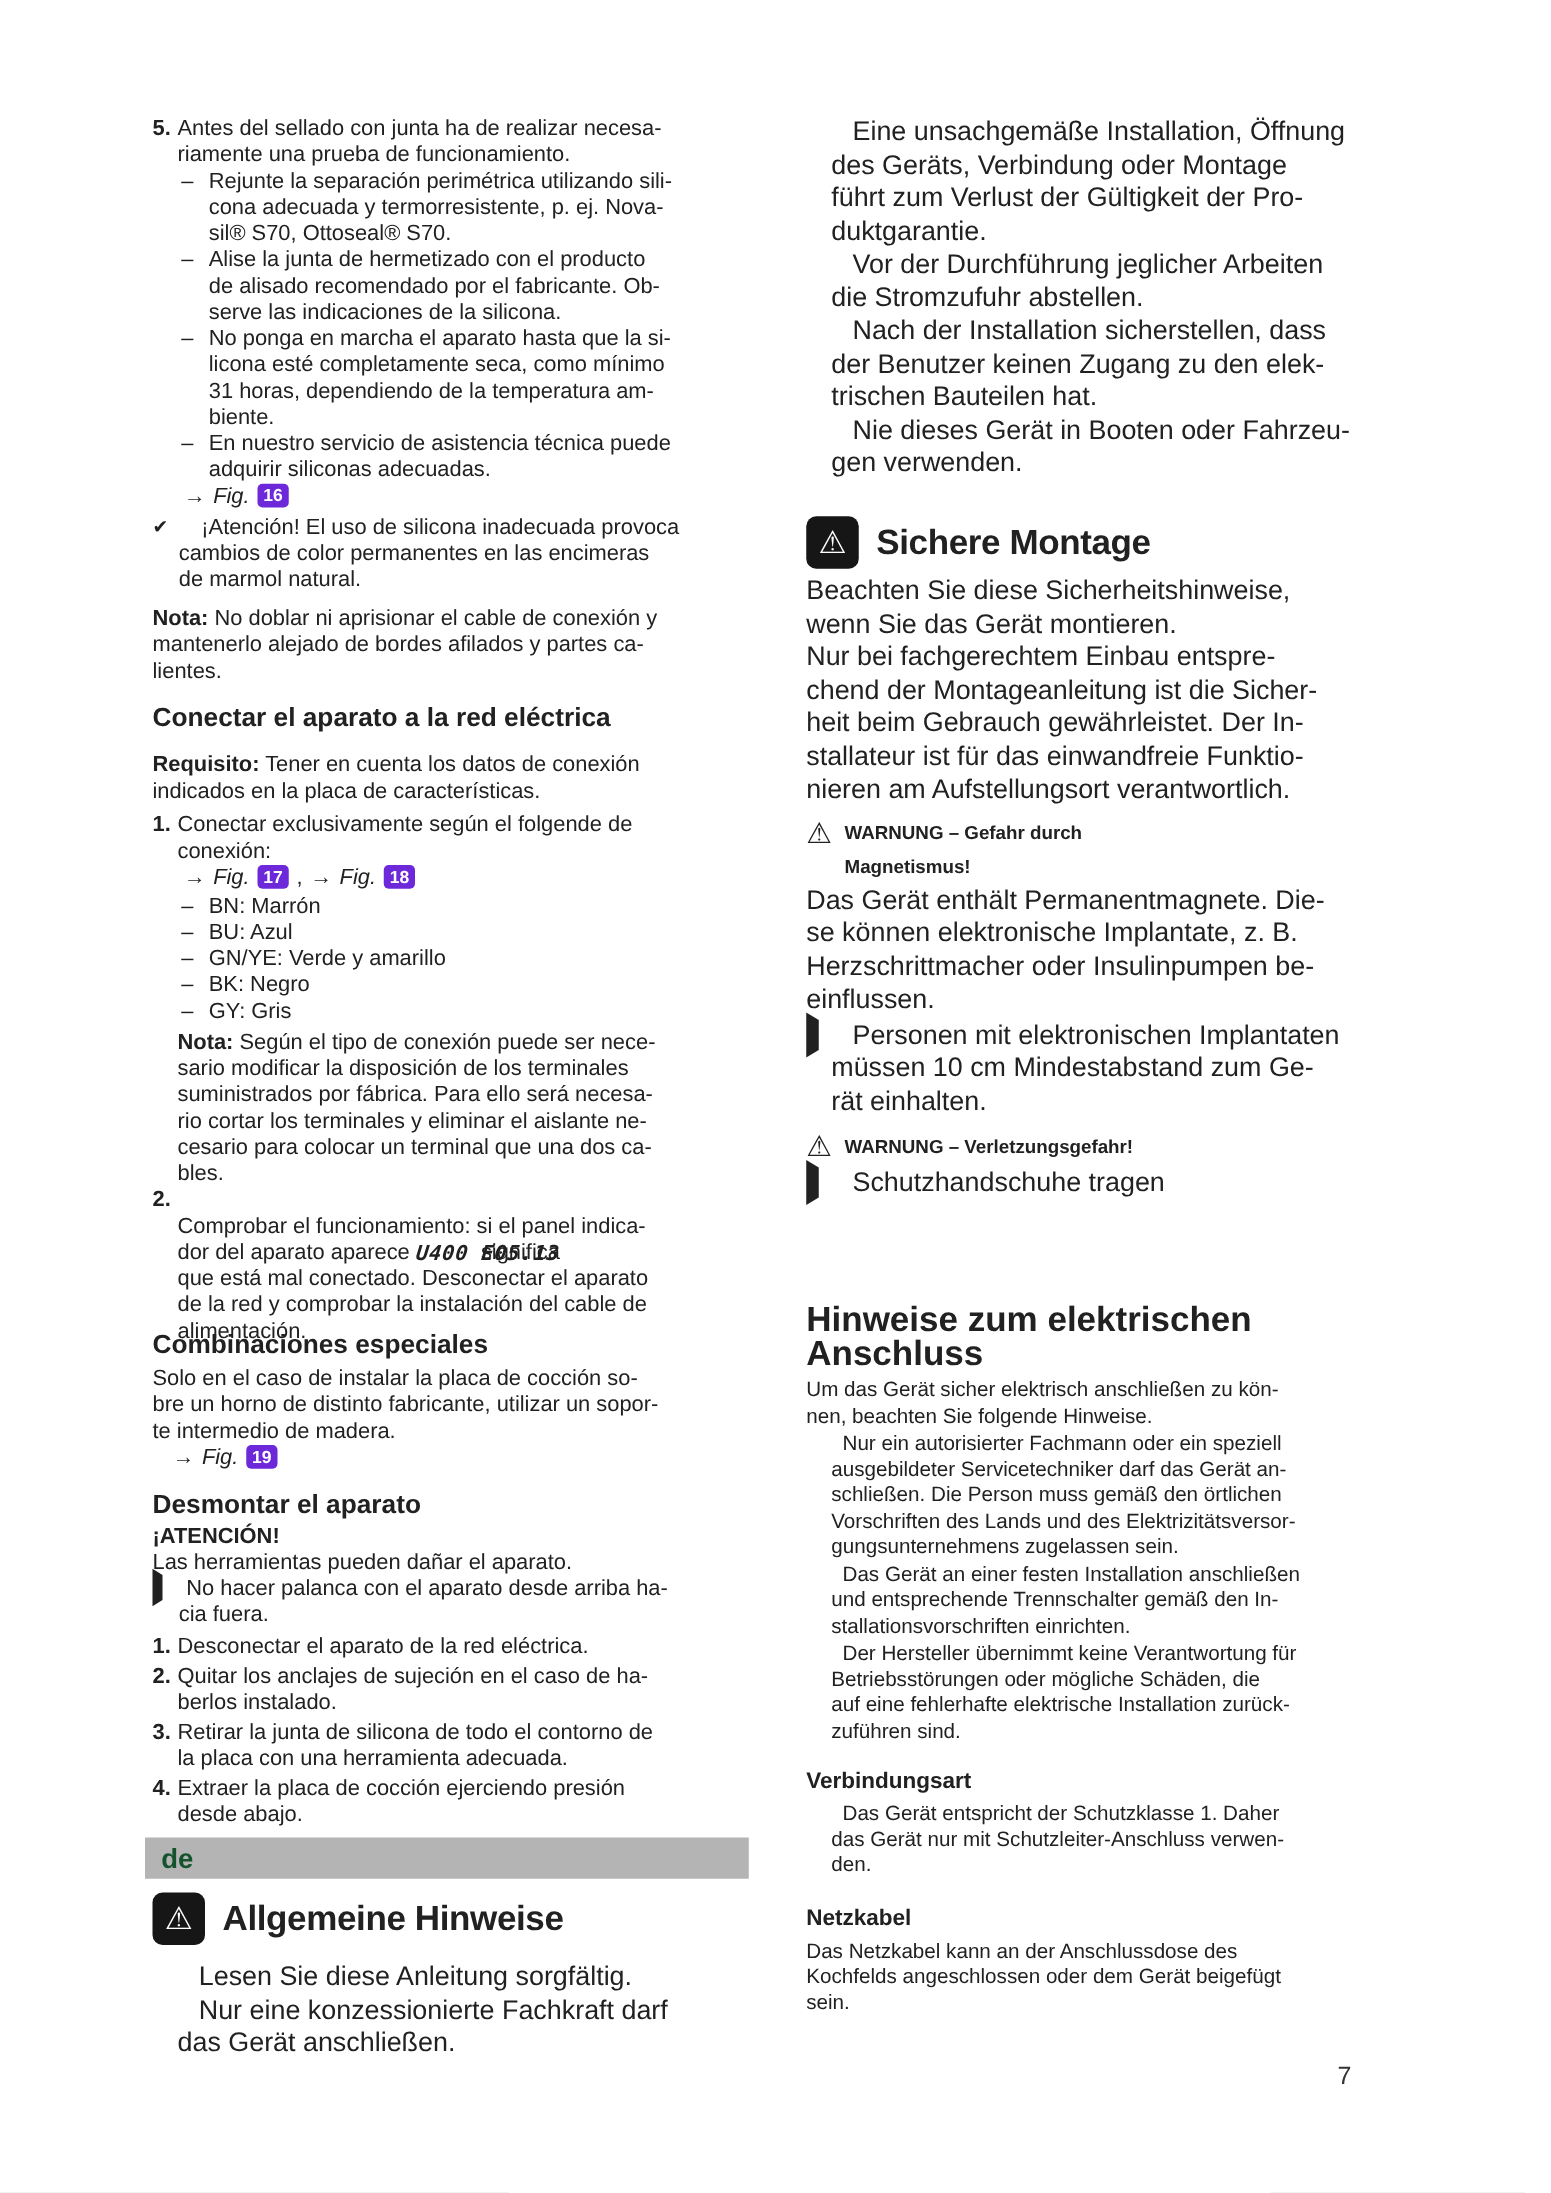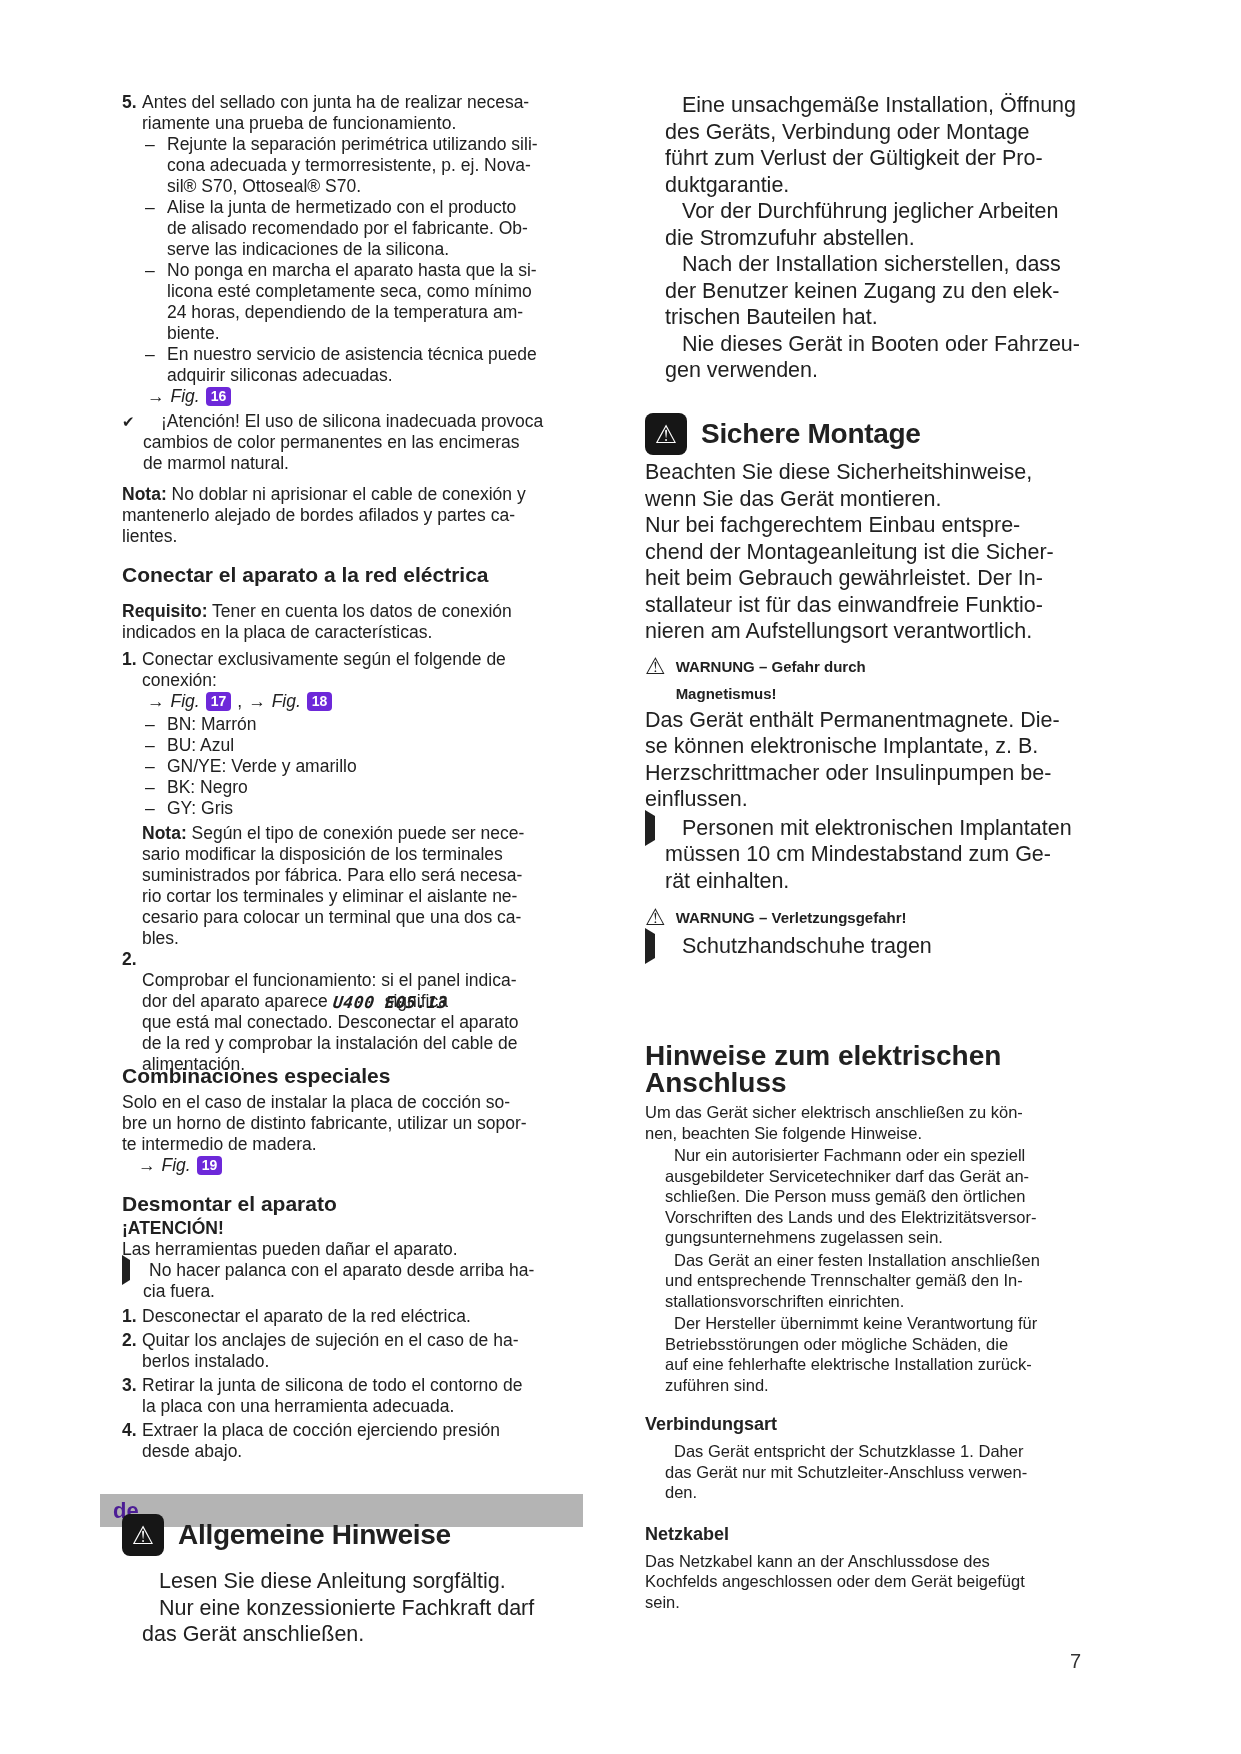--- a/index.html
+++ b/index.html
@@ -66,23 +66,23 @@
   .warnbox { width:42px; height:42px; background:#161616; border-radius:8px;
              display:flex; align-items:center; justify-content:center; flex:0 0 auto; }
   .warnbox span { color:#ffffff; font-size:25px; line-height:1; }
   .bigh-t { font-size:28px; line-height:32px; font-weight:bold; letter-spacing:-0.3px; }
 
   
   .warn-h { display:flex; align-items:flex-start; gap:10px; }
   .warn-tri { font-size:23px; line-height:27px; }
 
   
-  .langbar { position:absolute; left:100px; top:1470px; width:483px; height:33px;
-             background:#b4b4b4; color:#4c1d95; font-weight:bold; font-size:22px;
-             line-height:33px; padding-left:13px; box-sizing:border-box;margin-top:24px; }
+  .langbar { position:absolute; left:116px; top:1470px; width:483px; height:33px;
+             background:#b4b4b4; color:#14532d; font-weight:bold; font-size:22px;
+             line-height:33px; padding-left:13px; box-sizing:border-box; }
 
   .pagenum { position:absolute; left:1070px; top:1650px; font-size:20px; color:#333333; }
 
   .mt2{margin-top:2px;} .mt4{margin-top:4px;} .mt6{margin-top:6px;} .mt8{margin-top:8px;}
   .mt10{margin-top:10px;} .mt12{margin-top:12px;justify-content:flex-end;} .mt14{margin-top:14px;} .mt18{margin-top:18px;}
   .mt20{margin-top:20px;} .mb3{margin-bottom:3px;}
 </style>
 </head>
 <body>
 
@@ -103,21 +103,21 @@
         <div class="row dash-row">
           <span class="mk dash-mk">–</span>
           <div class="bd">Alise la junta de hermetizado con el producto
 de alisado recomendado por el fabricante. Ob-
 serve las indicaciones de la silicona.</div>
         </div>
         <div class="row dash-row">
           <span class="mk dash-mk">–</span>
           <div class="bd">No ponga en marcha el aparato hasta que la si-
 licona esté completamente seca, como mínimo
-24 horas, dependiendo de la temperatura am-
+31 horas, dependiendo de la temperatura am-
 biente.</div>
         </div>
         <div class="row dash-row">
           <span class="mk dash-mk">–</span>
           <div class="bd">En nuestro servicio de asistencia técnica puede
 adquirir siliconas adecuadas.</div>
         </div>
         <div class="fig-row">
           <span class="arrow-g">→</span>
           <span class="figl">Fig.</span>

